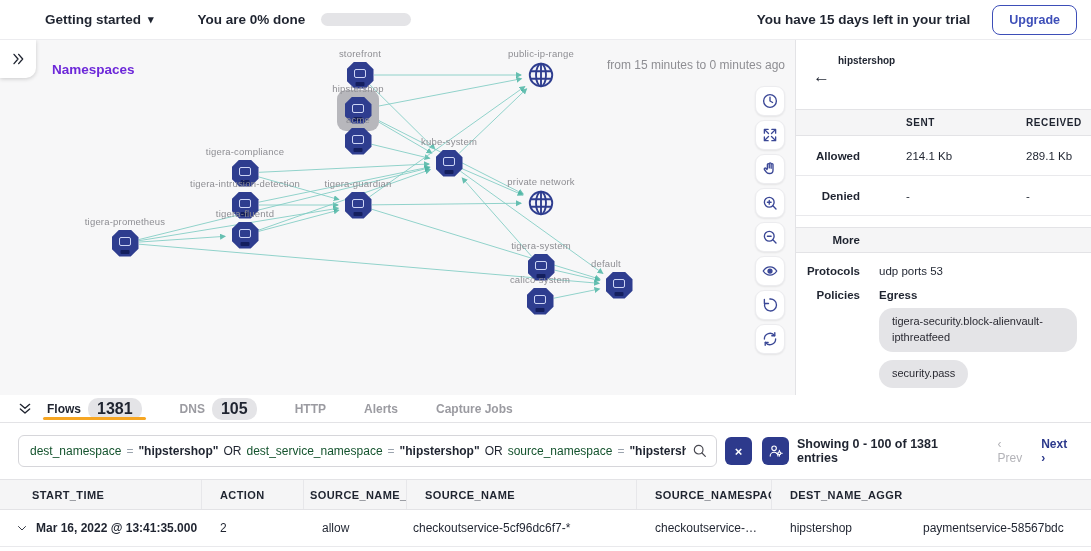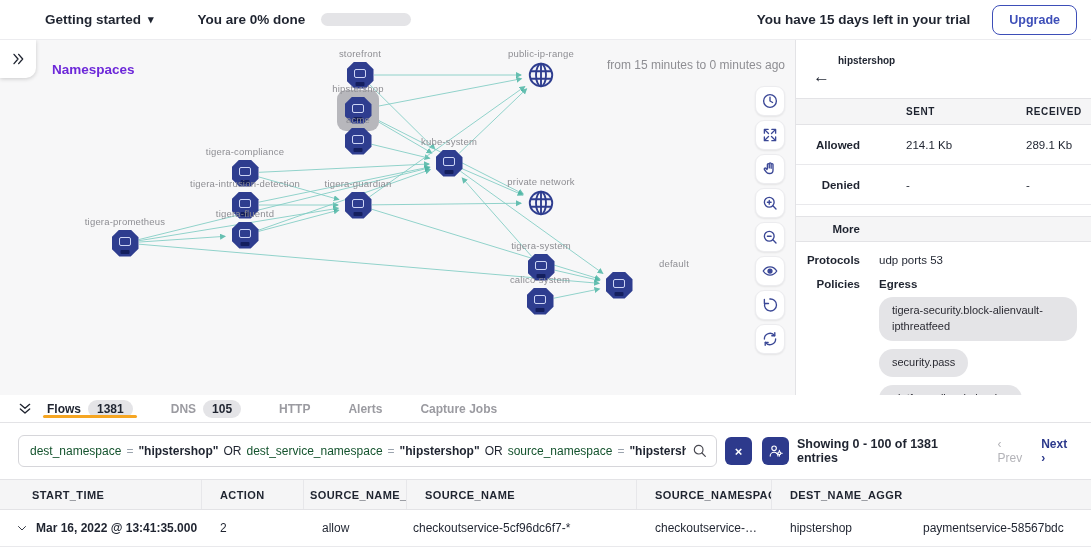--- a/index.html
+++ b/index.html
@@ -37,21 +37,21 @@
   .tool-btn{width:30px;height:30px;background:#fff;border:1px solid #ececef;border-radius:9px;box-shadow:0 1px 2px rgba(0,0,0,.08);display:flex;align-items:center;justify-content:center;cursor:pointer}
   .tool-btn svg{stroke:#3a4796;fill:none;stroke-width:1.8;stroke-linecap:round;stroke-linejoin:round}
 
   
   .details{position:absolute;left:795px;top:0;width:296px;height:355px;background:#fff;border-left:1px solid #e3e3e6;overflow:hidden}
   .ctx-label{font-size:10px;font-weight:bold;margin:15px 0 2px 42px}
   .panel-title-row{display:flex;align-items:center;gap:10px;padding-left:17px}
   .back-arrow{font-size:17px;cursor:pointer;line-height:1}
   .panel-title{font-size:15.5px;font-weight:bold}
   .panel-title .sep{color:#17b26a;padding:0 4px;letter-spacing:-1px}
-  .traffic{margin-top:13px;border-top:1px solid #e3e3e6}
+  .traffic{margin-top:24px;border-top:1px solid #e3e3e6}
   .t-row{display:grid;grid-template-columns:64px 113px 1fr;align-items:center;font-size:11.5px}
   .t-head{background:#f5f5f6;height:26px;border-bottom:1px solid #e3e3e6;font-size:10px;font-weight:bold;letter-spacing:.6px}
   .t-body-row{height:40px;border-bottom:1px solid #e9e9ec}
   .t-label{text-align:right;font-weight:bold}
   .t-sent{padding-left:46px}
   .t-rec{padding-left:53px}
   .gap{height:11px}
   .more-row{background:#f5f5f6;height:26px;border-top:1px solid #e3e3e6;border-bottom:1px solid #e3e3e6;display:grid;grid-template-columns:64px 1fr;align-items:center;font-size:11.5px}
   .more-row .t-label{font-weight:bold}
   .kv{display:grid;grid-template-columns:64px 1fr;font-size:11.5px;margin-top:12px}
@@ -60,21 +60,21 @@
   .pill{background:#e4e4e7;border-radius:14px;padding:6px 13px;font-size:11px;color:#2b2b33;line-height:1.45;max-width:206px;cursor:pointer}
 
   
   .tabsbar{height:28px;border-bottom:1px solid #e3e3e6;display:flex;align-items:center;background:#fff;position:relative}
   .collapse-flows{width:22px;margin-left:14px;display:flex;align-items:center;justify-content:center;cursor:pointer}
   .collapse-flows svg{stroke:#1f2430;fill:none;stroke-width:2;stroke-linecap:round;stroke-linejoin:round}
   #tabs{display:flex;align-items:stretch;margin-left:9px;gap:34px}
   .tab{display:flex;align-items:center;gap:7px;font-size:12px;color:#9b9ba1;font-weight:bold;cursor:pointer;position:relative;padding:0 2px}
   .tab.active{color:#1f2430}
   .tab.active::after{content:"";position:absolute;left:-2px;right:-2px;bottom:0;height:3px;background:#f6a623;border-radius:2px}
-  .badge{background:#e4e4e7;color:#1f2430;border-radius:10px;padding:2px 9px;font-size:12px;font-weight:bold}
+  .badge{background:#e4e4e7;color:#1f2430;border-radius:10px;padding:2px 9px;font-size:16px;font-weight:bold}
 
   
   .filterbar{height:56px;display:flex;align-items:center;padding:0 16px 0 18px;gap:8px;background:#fff}
   .query-input{flex:0 0 699px;height:32px;border:1px solid #d6d6da;border-radius:6px;background:#fff;display:flex;align-items:center;padding:0 8px 0 11px;overflow:hidden;cursor:text}
   #query-tokens{flex:1;display:flex;align-items:center;gap:5px;white-space:nowrap;overflow:hidden;font-size:12px}
   .tok-field{color:#14532d}
   .tok-op{color:#9aa3ad}
   .tok-value{color:#1f2430;font-weight:bold}
   .tok-kw{color:#1f2430}
   .search-icon{flex:0 0 auto;margin-left:6px;display:flex}
@@ -228,21 +228,21 @@
           <span class="oct">
             <span class="screen"></span>
           </span>
         </div>
         <div class="gnode-label" style="left: 471px; top: 200px;">tigera-system</div>
         <div class="gnode" style="left: 526px; top: 212px;">
           <span class="oct">
             <span class="screen"></span>
           </span>
         </div>
-        <div class="gnode-label" style="left: 549px; top: 218px; text-align: right;">default</div>
+        <div class="gnode-label" style="left: 536px; top: 218px;">default</div>
         <div class="gnode" style="left: 604px; top: 230px;">
           <span class="oct">
             <span class="screen"></span>
           </span>
         </div>
         <div class="gnode-label" style="left: 470px; top: 234px;">calico-system</div>
         <div class="gnode" style="left: 525px; top: 246px;">
           <span class="oct">
             <span class="screen"></span>
           </span>

